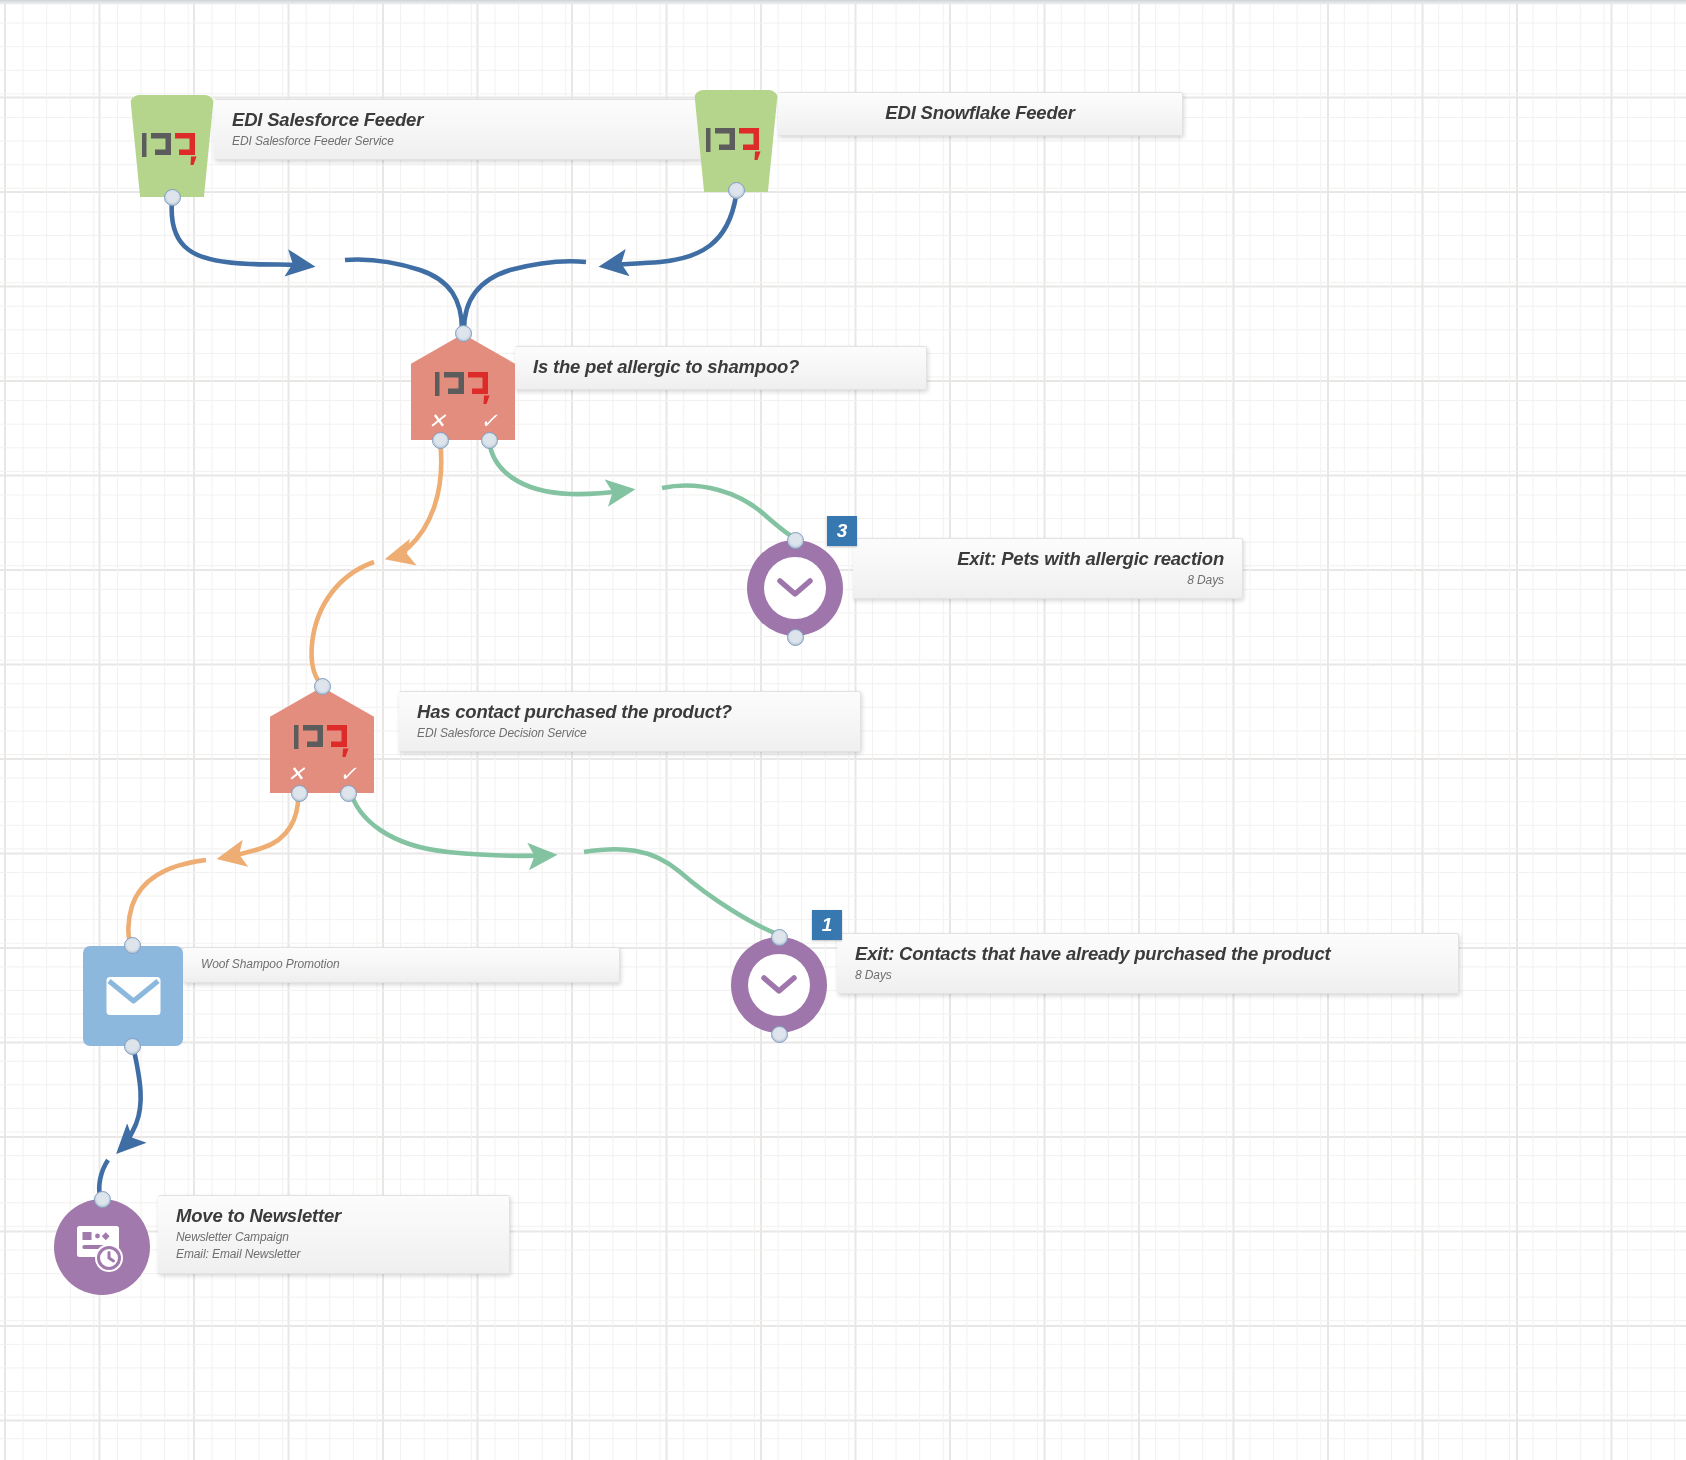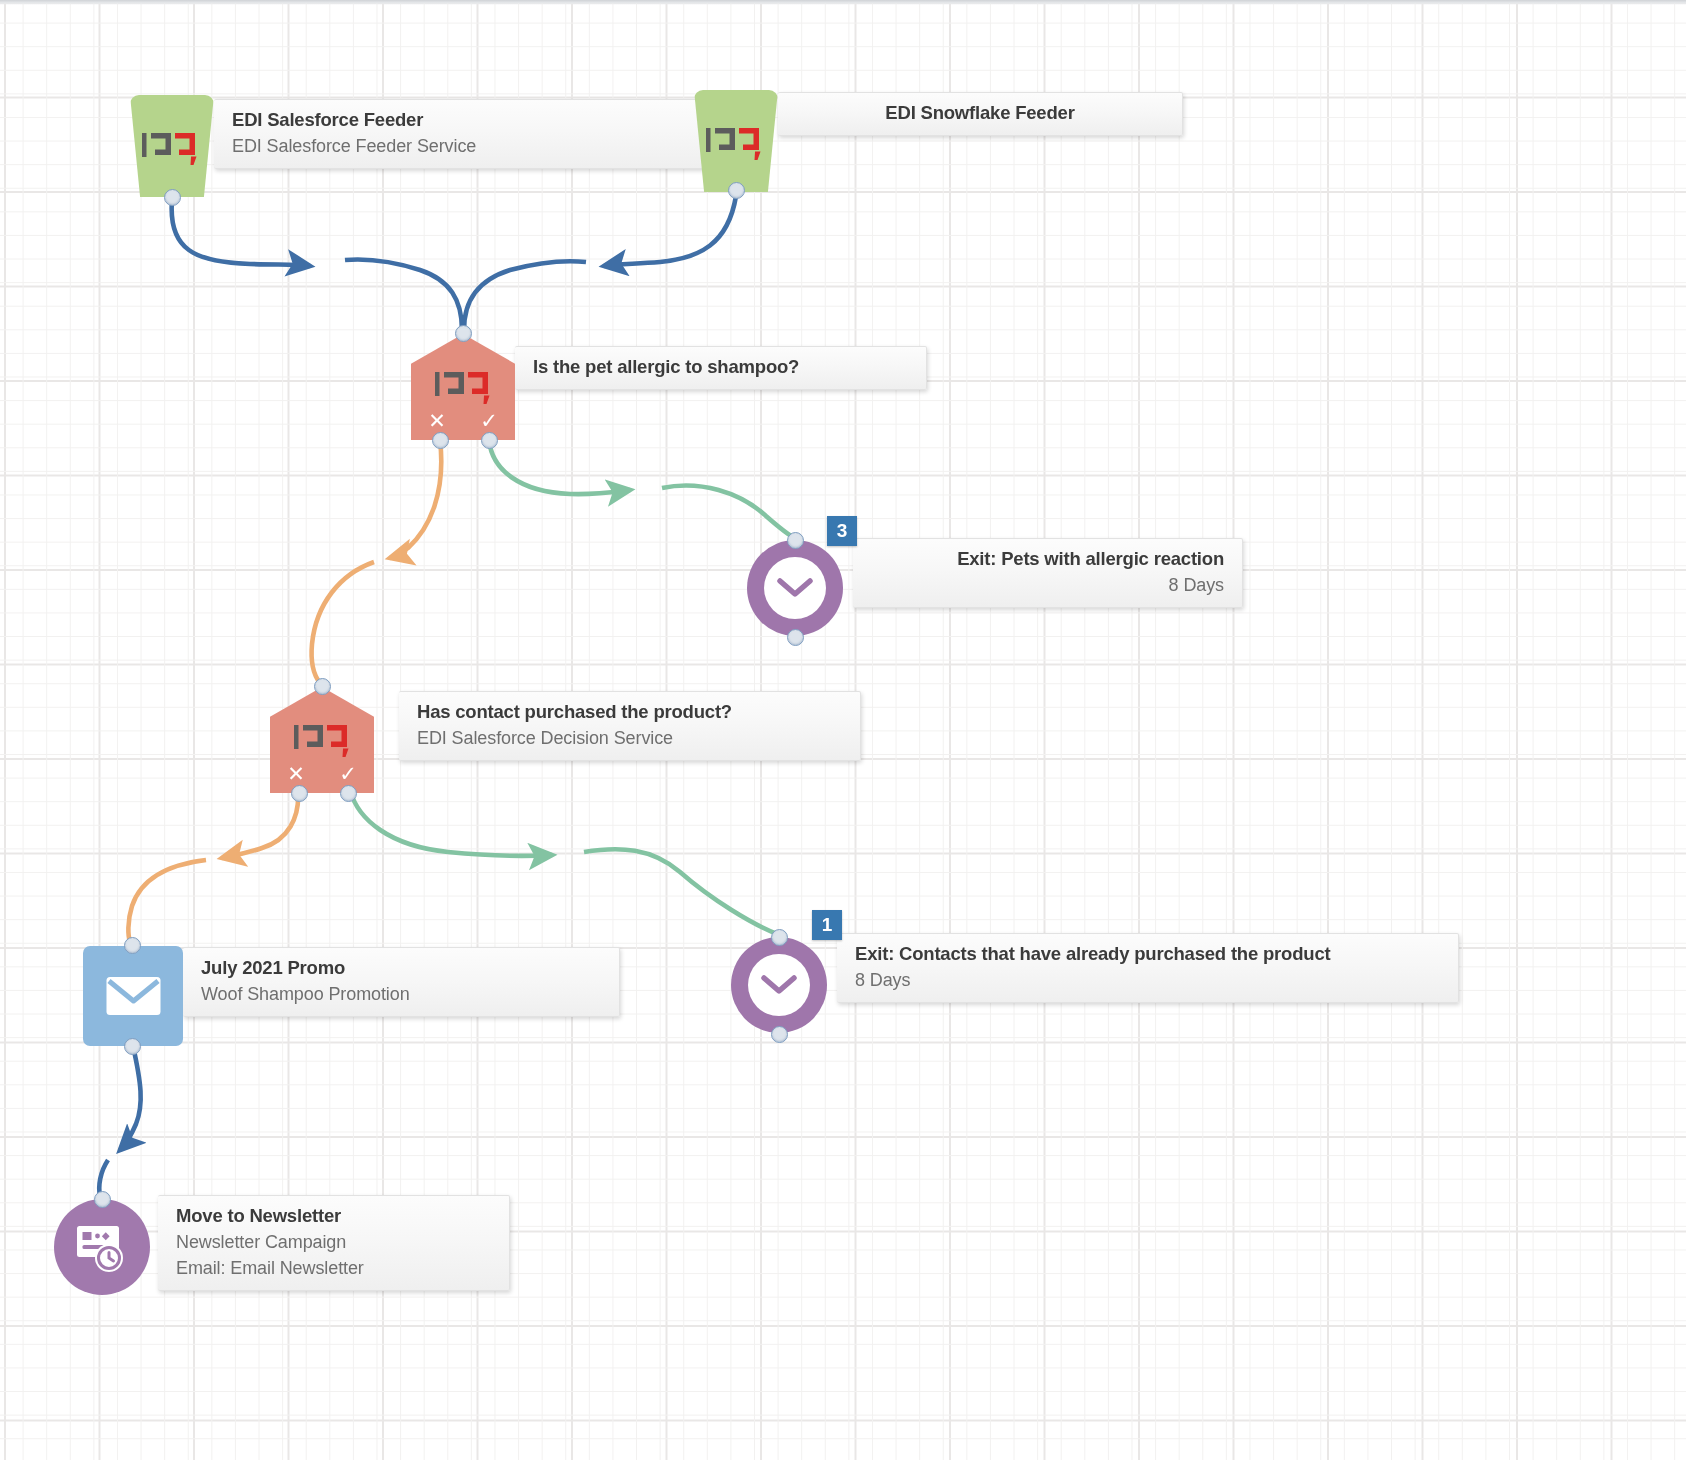--- a/index.html
+++ b/index.html
@@ -16,20 +16,21 @@
     height: 1460px;
     overflow: hidden;
     background-color: #ffffff;
     background-image:
       linear-gradient(to right, #f2f1f0 1px, transparent 1px),
       linear-gradient(to bottom, #f2f1f0 1px, transparent 1px),
       linear-gradient(to right, #e9e7e6 1.5px, transparent 1.5px),
       linear-gradient(to bottom, #e9e7e6 1.5px, transparent 1.5px);
     background-size: 23.6px 23.6px, 23.6px 23.6px, 94.5px 94.5px, 94.5px 94.5px;
     background-position: -1px -1px, -1px -1px, 4px 2px, 4px 2px;
+    font-style: italic;
   }
   #canvas::before {
     content: "";
     position: absolute;
     left: 0; top: 0; right: 0;
     height: 5px;
     background: linear-gradient(to bottom, #cfd2d6 0%, #e8eaec 60%, rgba(255,255,255,0) 100%);
     pointer-events: none;
     z-index: 60;
   }
@@ -55,21 +56,21 @@
     white-space: nowrap;
   }
   .label-title {
     font-size: 18.5px;
     font-weight: bold;
     color: #3b3b3b;
     letter-spacing: -0.2px;
     line-height: 1.35;
   }
   .label-sub {
-    font-size: 18px;
+    font-size: 12px;
     font-weight: normal;
     color: #6f6f6f;
     letter-spacing: -0.1px;
     line-height: 1.45;
   }
 
   
   .port {
     position: absolute;
     width: 17px;
@@ -318,21 +319,20 @@
           <path d="M3,5 L18,18 L33,5" fill="none" stroke="#9f76ab" stroke-width="5.5" stroke-linecap="round" stroke-linejoin="round"></path>
         </svg>
       </div>
     </div>
     <div class="port" style="left:40px; top:-8px;"></div>
     <div class="port" style="left:40px; top:89px;"></div>
   </div>
 
   <div class="node" style="left:83px; top:946px;">
     <div class="label-card" style="left:100px; top:1px; width:437px;">
-      <div class="label-title">July 2021 Promo</div>
       <div class="label-sub">Woof Shampoo Promotion</div>
     </div>
     <div class="email-shape" style="left:0; top:0;"></div>
     <div style="position:absolute; left:22px; top:26px; z-index:30;">
       <svg width="57" height="47" viewBox="0 0 57 47">
         <rect x="1.5" y="5" width="54" height="38" rx="3.5" fill="#ffffff"></rect>
         <path d="M4,9 L28.5,29 L53,9" fill="none" stroke="#8cb8dd" stroke-width="5" stroke-linejoin="round"></path>
       </svg>
     </div>
     <div class="port" style="left:41px; top:-9px;"></div>

